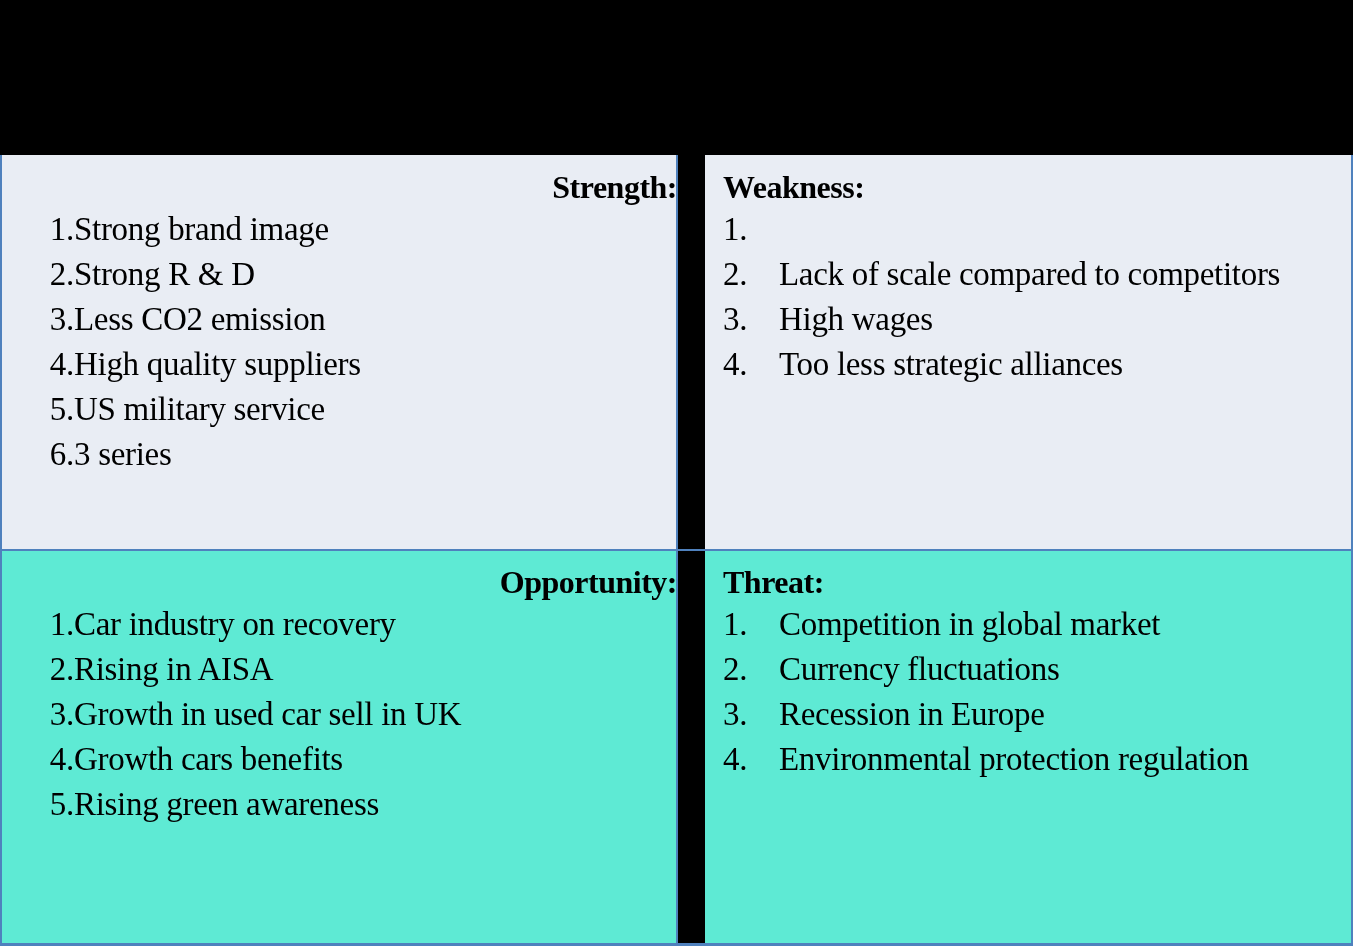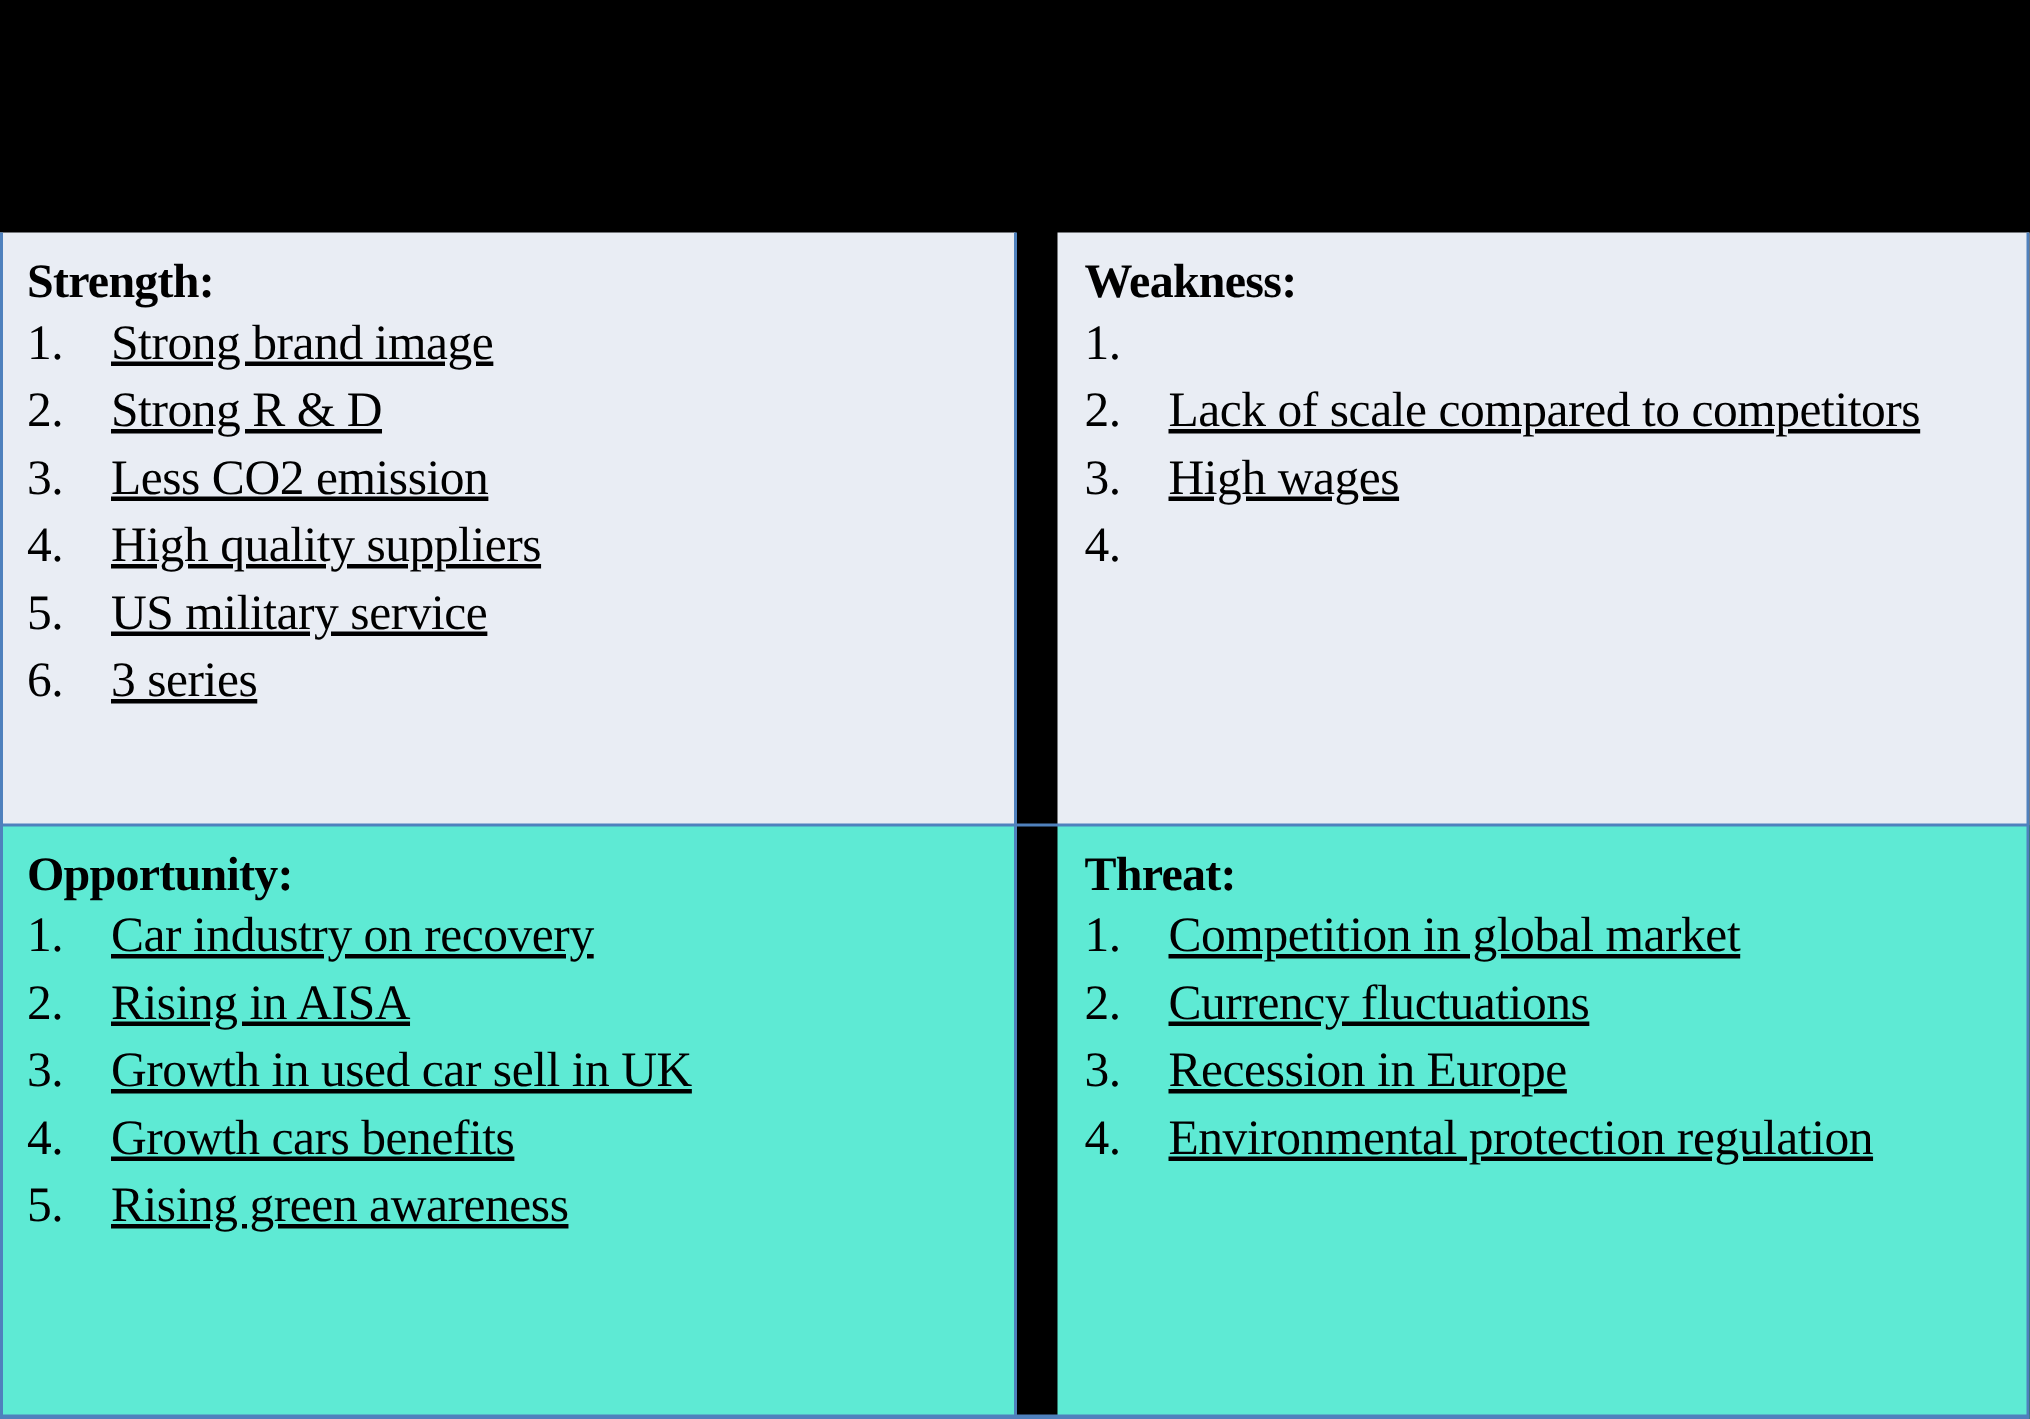--- a/index.html
+++ b/index.html
@@ -2,29 +2,29 @@
 <html><head>
   <meta charset="utf-8">
   <style>
     html, body { margin: 0; padding: 0; background: #000; }
     body { width: 1353px; height: 946px; position: relative; overflow: hidden; font-family: "Liberation Serif", serif; }
     .header { position: absolute; left: 0; top: 0; width: 1353px; height: 155px; background: #000; }
     .grid { position: absolute; left: 0; top: 155px; width: 1353px; height: 791px; }
     .cell { position: absolute; box-sizing: border-box; padding: 12px 0 0 18px; color: #000; }
     .top { background: #e9edf4; top: 0; height: 395px; }
     .bottom { background: #5eead4; top: 395px; height: 467px; }
-    .left { left: 0; width: 677px; }
+    .left { left: 0; width: 677px; text-align: right; }
     .right { left: 677px; width: 676px; margin-left: 28px; }
     .line-v { position: absolute; background: #4f81bd; width: 2px; }
     .line-h { position: absolute; background: #4f81bd; height: 2px; }
     .title { font-size: 32px; font-weight: bold; line-height: 40px; letter-spacing: -0.5px; }
     ul { list-style: none; margin: 0; padding: 0; }
     li { font-size: 33px; line-height: 45px; display: flex; letter-spacing: -0.3px; }
     .num { width: 56px; flex: 0 0 56px; }
-    .txt { white-space: nowrap; text-decoration: underline; }
+    .txt { white-space: nowrap; }
   </style>
 </head>
 <body>
 
 <div class="header"></div>
 
 <div class="grid">
 
   <div class="cell top left">
     <div class="title">Strength:</div>
@@ -65,20 +65,21 @@
       <li>
           <span class="num">2.</span>
           <span class="txt">Lack of scale compared to competitors</span>
         </li>
       <li>
           <span class="num">3.</span>
           <span class="txt">High wages</span>
         </li>
       <li>
           <span class="num">4.</span>
+          <span class="txt">Too less strategic alliances</span>
         </li>
     </ul>
   </div>
 
   <div class="cell bottom left">
     <div class="title">Opportunity:</div>
     <ul>
       <li>
           <span class="num">1.</span>
           <span class="txt">Car industry on recovery</span>

